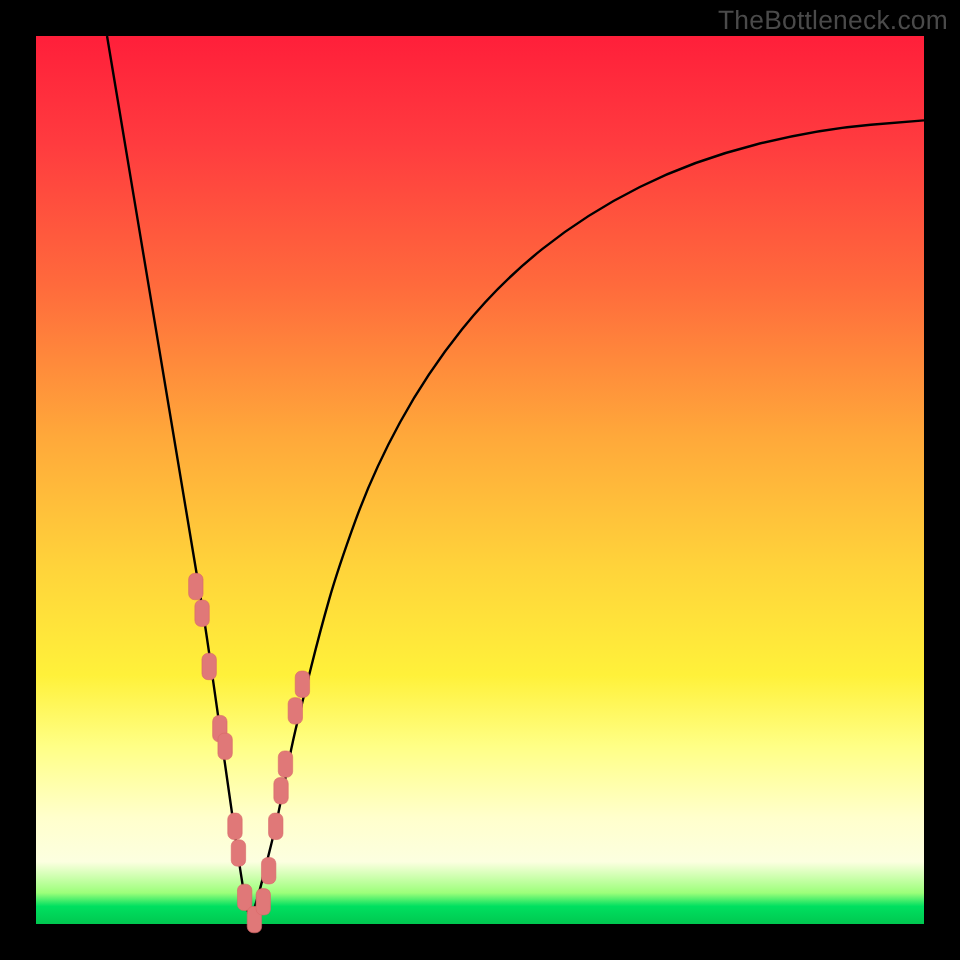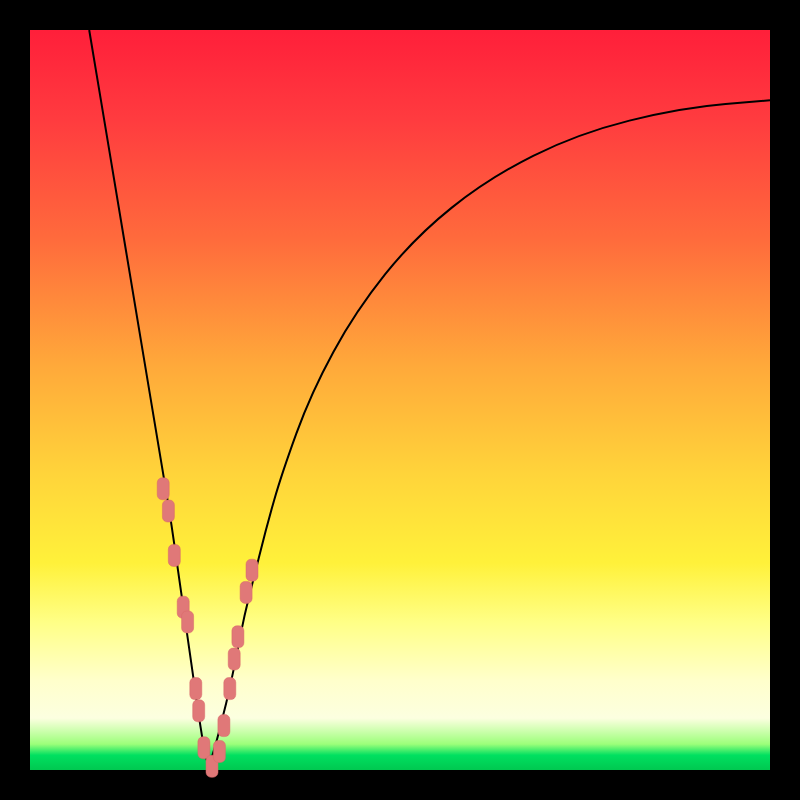--- a/index.html
+++ b/index.html
@@ -92,13 +92,14 @@
         <rect x="183.4" y="710.5" width="12" height="22" rx="5" class="marker"></rect>
         <rect x="187.9" y="684.6" width="12" height="22" rx="5" class="marker"></rect>
         <rect x="193.8" y="647.6" width="12" height="22" rx="5" class="marker"></rect>
         <rect x="198.2" y="618.0" width="12" height="22" rx="5" class="marker"></rect>
         <rect x="201.9" y="595.8" width="12" height="22" rx="5" class="marker"></rect>
         <rect x="210.1" y="551.4" width="12" height="22" rx="5" class="marker"></rect>
         <rect x="216.0" y="529.2" width="12" height="22" rx="5" class="marker"></rect>
       </g>
   </svg>
 
+  <div class="watermark">TheBottleneck.com</div>
 </div>
 
 </body></html>

